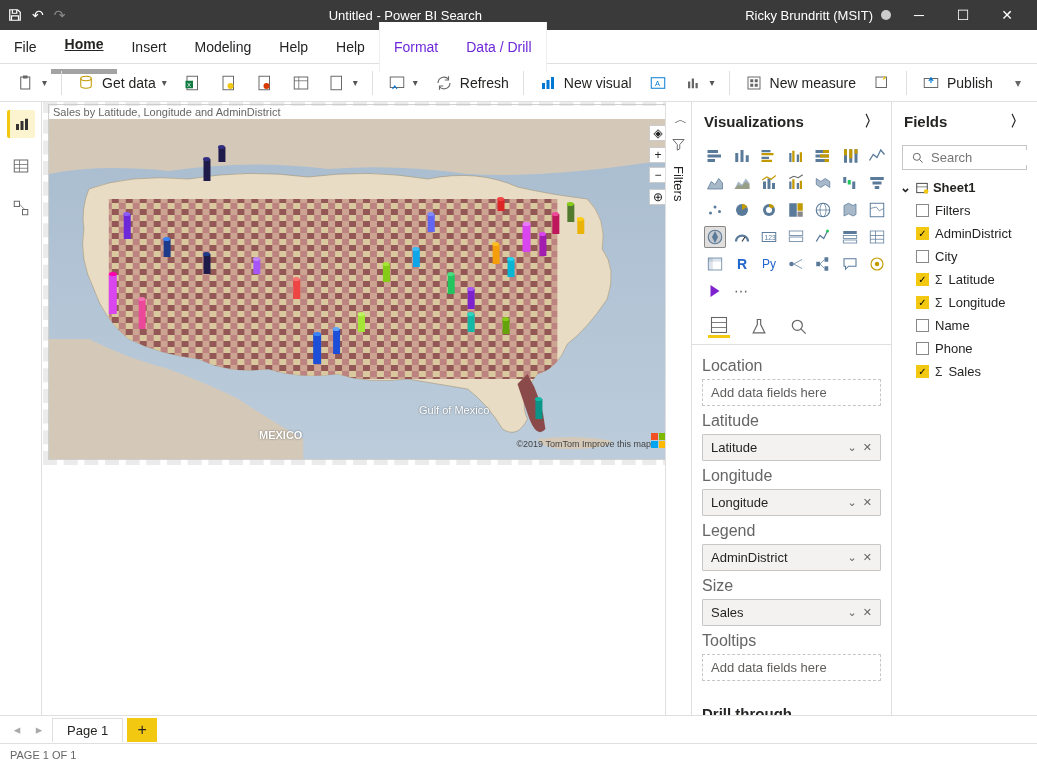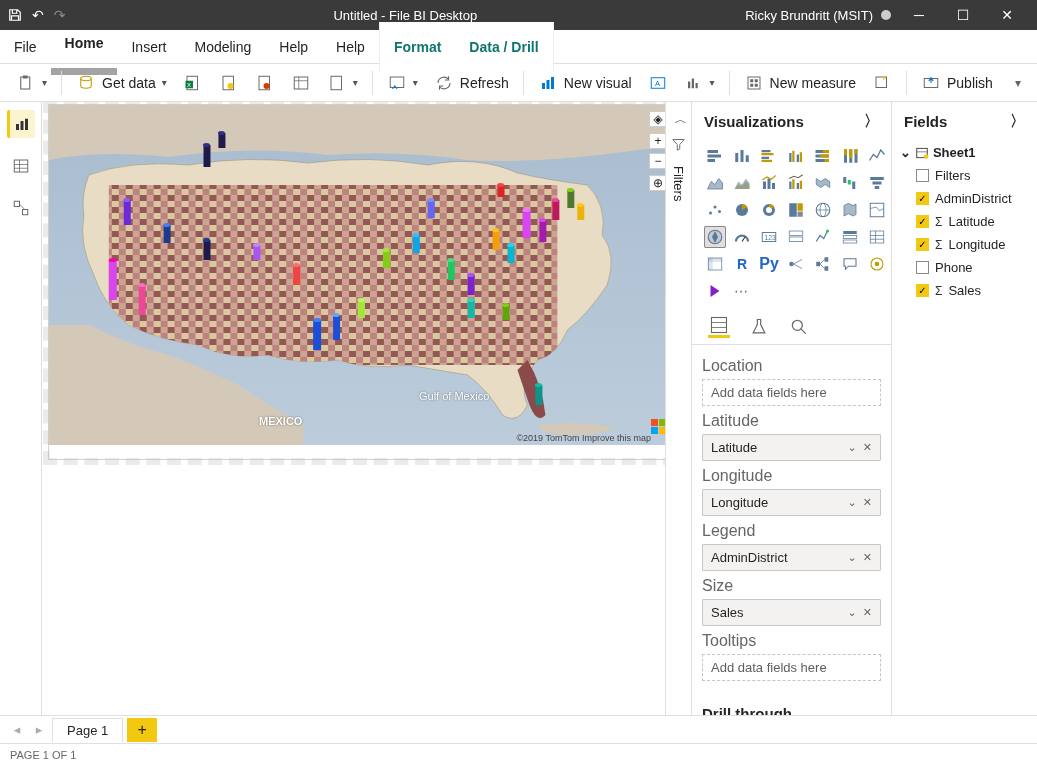--- a/index.html
+++ b/index.html
@@ -7,22 +7,22 @@
 .titlebar { height: 30px; background: #3a3a3a; color: #fff; display: flex; align-items: center; padding: 0 8px; }
 .titlebar .qat { display: flex; gap: 10px; align-items: center; }
 .titlebar .qat span { font-size: 14px; cursor: pointer; }
 .titlebar .title { flex: 1; text-align: center; font-size: 13px; }
 .titlebar .user { font-size: 13px; margin-right: 6px; display:flex; align-items:center; gap:8px;}
 .titlebar .user .dot{width:10px;height:10px;border-radius:50%;background:#ccc;}
 .titlebar .winbtn { width: 44px; text-align: center; font-size: 14px; cursor: pointer; }
 .menubar { height: 34px; display: flex; align-items: center; border-bottom: 1px solid #e1dfdd; background:#fff;}
 .menubar .item { padding: 8px 14px; line-height: 34px; font-size: 14px; cursor: pointer; }
 .menubar .item.file { font-size: 14px; }
-.menubar .item.active { border-bottom: 7px solid #a3a3a3; font-weight:600; }
-.menubar .item.highlight { color: #0f766e; font-weight: bold; }
+.menubar .item.active { border-bottom: 5px solid #a3a3a3; font-weight:600;text-decoration:underline; }
+.menubar .item.highlight { color: #6d28d9; }
 .menubar .hlgroup{background:#fff;border:1px solid #eee;border-bottom:none;border-top:none;}
 .ribbon { height: 38px; display: flex; align-items: center; gap: 4px; padding: 0 10px; border-bottom: 1px solid #e1dfdd; background:#fff;}
 .ribbon .rbtn { display: flex; align-items: center; gap: 6px; padding: 4px 6px; font-size: 14px; cursor: pointer; border-radius:2px; }
 .ribbon .icon { width: 20px; height: 20px; display:inline-flex; align-items:center; justify-content:center; }
 .ribbon .sep { width: 1px; height: 24px; background: #e1dfdd; margin: 0 4px; }
 .ribbon .chev{font-size:10px;color:#555;}
 .ribbon .spacer{flex:1;}
 .ribbon .overflow{font-size:12px;color:#666;cursor:pointer;padding:4px 6px;}
 svg { display: block; }
 
@@ -31,21 +31,21 @@
 .leftbar .vbtn { width: 28px; height: 28px; display:flex; align-items:center; justify-content:center; cursor:pointer; border-radius:2px;}
 .leftbar .vbtn.active { background: #f2c81133; border-left: 3px solid #f2c811; }
 
 .canvas { flex: 1; background: #fff; position: relative; overflow:hidden;}
 .visual { position: absolute; left: 6px; top: 2px; width: 624px; height: 356px; border: 1px solid #d1d1d1; outline: 7px dashed #c8c6c455; outline-offset:-2px;}
 .visual .vtitle { font-size: 11px; color: #666; padding: 1px 4px; background:#fff;}
 .map { width: 100%; height: calc(100% - 14px); background: linear-gradient(180deg,#a8bccf 0%, #bcccdb 100%); position: relative; overflow:hidden;text-decoration:underline;}
 .map svg{width:100%;height:100%;}
 .map .label { position: absolute; font-size: 11px; color: #fff; text-shadow: 0 0 2px #0008; }
 .map .ctrl { position: absolute; right: 4px; background: #fff; border: 1px solid #ccc; width: 18px; text-align: center; font-size: 12px; cursor: pointer; }
-.map .attribution{position:absolute;right:20px;bottom:2px;font-size:9px;color:#444;}
+.map .attribution{position:absolute;right:20px;bottom:10px;font-size:9px;color:#444;}
 .map .logo{position:absolute;right:4px;bottom:10px;}
 
 .filters { width: 26px; border-left: 1px solid #e1dfdd; display: flex; flex-direction: column; align-items: center; padding-top: 8px; gap: 10px; }
 .filters .flabel { writing-mode: vertical-rl; font-size: 13px; color: #252423; margin-top: 4px;}
 
 .vizpane { width: 200px; border-left: 1px solid #e1dfdd; display: flex; flex-direction: column; }
 .panehead { display: flex; align-items: center; justify-content: space-between; padding: 10px 12px; font-weight: 600; font-size: 15px; }
 .vizgrid { display: grid; grid-template-columns: repeat(7, 22px); gap: 5px; padding: 4px 12px 8px 12px; }
 .vizgrid .vicon { width: 22px; height: 22px; display:flex;align-items:center;justify-content:center; cursor: pointer; border-radius:2px;}
 .vizgrid .vicon.selected { background: #e1dfdd; box-shadow: inset 0 0 0 1px #888;}
@@ -86,21 +86,21 @@
 <div class="titlebar">
   <div class="qat">
     <span>
       <svg width="14" height="14" viewBox="0 0 16 16">
           <path fill="none" stroke="#fff" stroke-width="1.4" d="M2 2h9l3 3v9H2z M5 2v4h5V2 M4 14v-5h8v5"></path>
         </svg>
     </span>
     <span>↶</span>
     <span style="opacity:.4">↷</span>
   </div>
-  <div class="title">Untitled - File BI Desktop</div>
+  <div class="title">Untitled - Power BI Search</div>
   <div class="user">
       <span>Ricky Brundritt (MSIT)</span>
       <span class="dot"></span>
     </div>
   <div class="winbtn">─</div>
   <div class="winbtn">☐</div>
   <div class="winbtn">✕</div>
 </div>
 
 <div class="menubar">
@@ -283,20 +283,21 @@
         <svg width="18" height="18" viewBox="0 0 24 24">
           <rect x="3" y="3" width="7" height="7" fill="none" stroke="#666" stroke-width="1.3"></rect>
           <rect x="14" y="14" width="7" height="7" fill="none" stroke="#666" stroke-width="1.3"></rect>
           <line x1="10" y1="7" x2="17" y2="14" stroke="#666"></line>
         </svg>
       </div>
   </div>
 
   <div class="canvas">
     <div class="visual">
+      <div class="vtitle">Sales by Latitude, Longitude and AdminDistrict</div>
       <div class="map">
         <svg viewBox="0 0 624 340" preserveAspectRatio="none">
 
           <path d="M0 0 L624 0 L624 40 Q500 60 420 55 Q350 45 280 50 Q200 40 120 52 Q50 45 0 55 Z" fill="#d4c9b8"></path>
 
           <path d="M40 70 Q80 55 140 60 Q200 50 260 58 Q320 50 380 60 Q430 50 470 68 Q500 75 540 80 Q560 100 555 130 Q570 150 560 180 Q540 210 520 225 Q510 250 490 255 Q470 280 480 300 Q470 320 455 310 Q440 285 420 270 Q390 265 360 260 Q320 265 290 255 Q250 260 220 250 Q180 255 150 240 Q110 235 80 220 Q55 200 45 170 Q30 140 35 110 Q32 90 40 70 Z" fill="#e8dcc4" stroke="#9a8a6a" stroke-width="0.5"></path>
 
           <g opacity="0.9">
             <rect x="60" y="80" width="450" height="180" fill="url(#mosaic)" clip-path="url(#usclip)"></rect>
           </g>
@@ -613,21 +614,21 @@
           <svg width="18" height="18" viewBox="0 0 24 24">
             <rect x="3" y="4" width="18" height="16" fill="none" stroke="#5a7a9a"></rect>
             <rect x="3" y="4" width="6" height="16" fill="#5a7a9a33"></rect>
             <rect x="3" y="4" width="18" height="5" fill="#5a7a9a33"></rect>
           </svg>
         </div>
       <div class="vicon">
           <span style="font-weight:700;color:#2266cc;font-size:14px;">R</span>
         </div>
       <div class="vicon">
-          <span style="font-weight:700;color:#2266cc;font-size:16px;">Py</span>
+          <span style="font-weight:400;color:#2266cc;font-size:12px;">Py</span>
         </div>
       <div class="vicon">
           <svg width="18" height="18" viewBox="0 0 24 24">
             <circle cx="6" cy="12" r="3" fill="#5a7a9a"></circle>
             <line x1="9" y1="12" x2="20" y2="6" stroke="#5a7a9a"></line>
             <line x1="9" y1="12" x2="20" y2="18" stroke="#5a7a9a"></line>
           </svg>
         </div>
       <div class="vicon">
           <svg width="18" height="18" viewBox="0 0 24 24">
@@ -722,20 +723,29 @@
         </div>
       <div class="drillhead">Drill through</div>
       <div class="well-label">Cross-report</div>
     </div>
   </div>
 
   <div class="fieldspane">
     <div class="panehead">
       <span>Fields</span>
       <span>〉</span>
+    </div>
+    <div class="searchbox">
+      <span>
+          <svg width="14" height="14" viewBox="0 0 24 24">
+            <circle cx="10" cy="10" r="6" fill="none" stroke="#666" stroke-width="1.7"></circle>
+            <line x1="15" y1="15" x2="20" y2="20" stroke="#666" stroke-width="1.7"></line>
+          </svg>
+        </span>
+      <input placeholder="Search" style="">
     </div>
     <div class="fieldlist">
       <div class="tablehead">
         <span>⌄</span>
         <span>
             <svg width="14" height="14" viewBox="0 0 24 24">
               <rect x="3" y="4" width="18" height="16" fill="none" stroke="#333" stroke-width="1.5"></rect>
               <line x1="3" y1="10" x2="21" y2="10" stroke="#333"></line>
               <circle cx="19" cy="18" r="4" fill="#f2c811"></circle>
             </svg>
@@ -744,28 +754,36 @@
       </div>
       <div class="fieldrow">
           <span class="cb"></span>
           <span>Filters</span>
         </div>
       <div class="fieldrow">
           <span class="cb checked"></span>
           <span>AdminDistrict</span>
         </div>
       <div class="fieldrow">
+          <span class="cb"></span>
+          <span>City</span>
+        </div>
+      <div class="fieldrow">
           <span class="cb checked"></span>
           <span class="sigma">Σ</span>
           <span>Latitude</span>
         </div>
       <div class="fieldrow">
           <span class="cb checked"></span>
           <span class="sigma">Σ</span>
           <span>Longitude</span>
+        </div>
+      <div class="fieldrow">
+          <span class="cb"></span>
+          <span>Name</span>
         </div>
       <div class="fieldrow">
           <span class="cb"></span>
           <span>Phone</span>
         </div>
       <div class="fieldrow">
           <span class="cb checked"></span>
           <span class="sigma">Σ</span>
           <span>Sales</span>
         </div>

